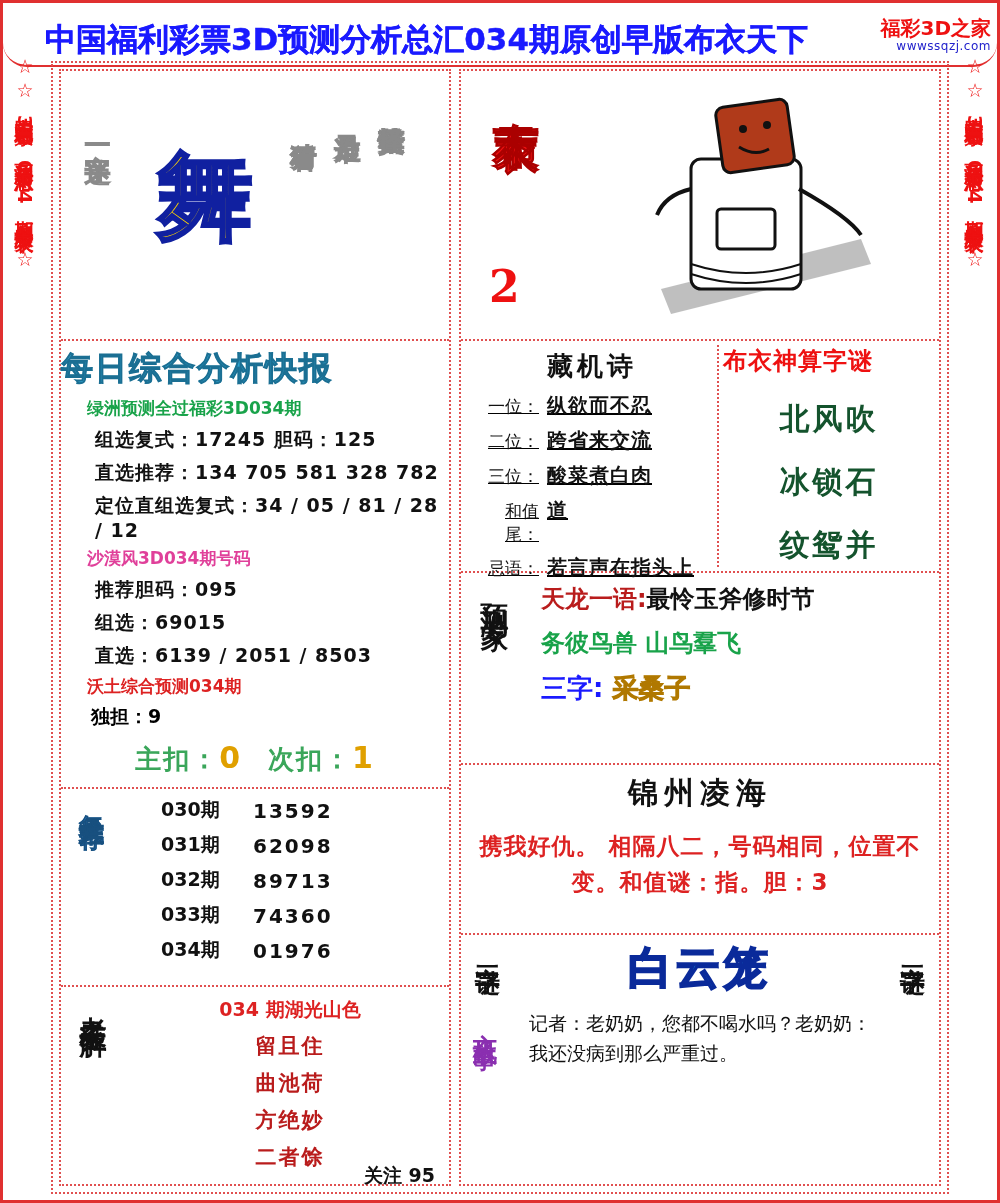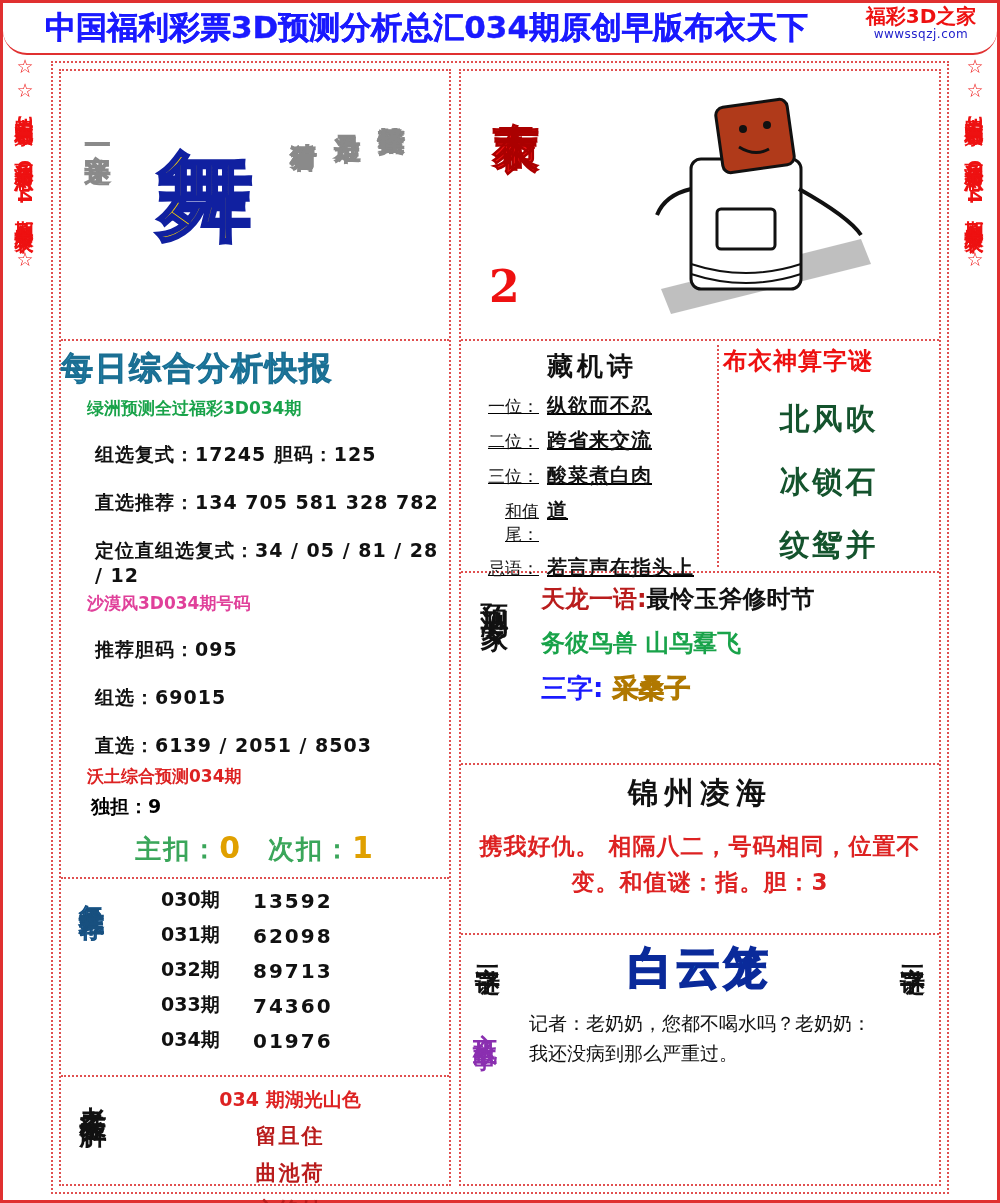--- a/index.html
+++ b/index.html
@@ -11,33 +11,33 @@
     overflow:hidden;
   }
   .page{
     position:absolute;inset:0;
     border:3px solid #e03030;
     box-sizing:border-box;
     background:#ffffff;
   }
   
   .header{
-    position:absolute;left:0;right:0;top:0;height:52px;
+    position:absolute;left:0;right:0;top:12px;height:52px;
     border-bottom:2px solid #e03030;
     box-sizing:border-box;
     border-radius:24px;
   }
   .header-title{
     position:absolute;left:42px;top:4px;
     font-size:31px;font-weight:bold;color:#1a1aff;
     letter-spacing:0px;white-space:nowrap;
     -webkit-text-stroke:0.4px #1a1aff;
   }
   .logo{
-    position:absolute;right:6px;top:2px;text-align:center;width:140px;
+    position:absolute;right:6px;top:2px;text-align:right;width:140px;
   }
   .logo-main{font-size:20px;font-weight:bold;color:#e11;line-height:22px;}
   .logo-sub{font-size:12px;color:#2222cc;line-height:14px;letter-spacing:0.5px;}
 
   
   .side{
     position:absolute;top:52px;bottom:0;width:44px;
     font-size:19px;font-weight:bold;color:#e11;
     writing-mode:vertical-rl;
     letter-spacing:2px;
@@ -93,21 +93,21 @@
     font-family:"DejaVu Serif",serif;
   }
   .sec-head{
     color:#19a34a;font-weight:bold;font-size:17px;
     padding-left:26px;margin-top:6px;
   }
   .sec-head.red{color:#d22;}
   .sec-head.pink{color:#e0409a;}
   .line{
     font-size:19px;color:#111;font-weight:bold;
-    padding-left:34px;margin-top:22px;letter-spacing:1px;
+    padding-left:34px;margin-top:7px;letter-spacing:1px;
   }
   .line .lbl{font-weight:bold;}
   .dan-line{
     font-size:19px;font-weight:bold;padding-left:30px;margin-top:6px;
   }
   .kou-row{
     text-align:center;margin-top:10px;font-size:26px;font-weight:bold;
     color:#3aa65a;letter-spacing:2px;
   }
   .kou-row .num{color:#e0a000;font-size:30px;}

